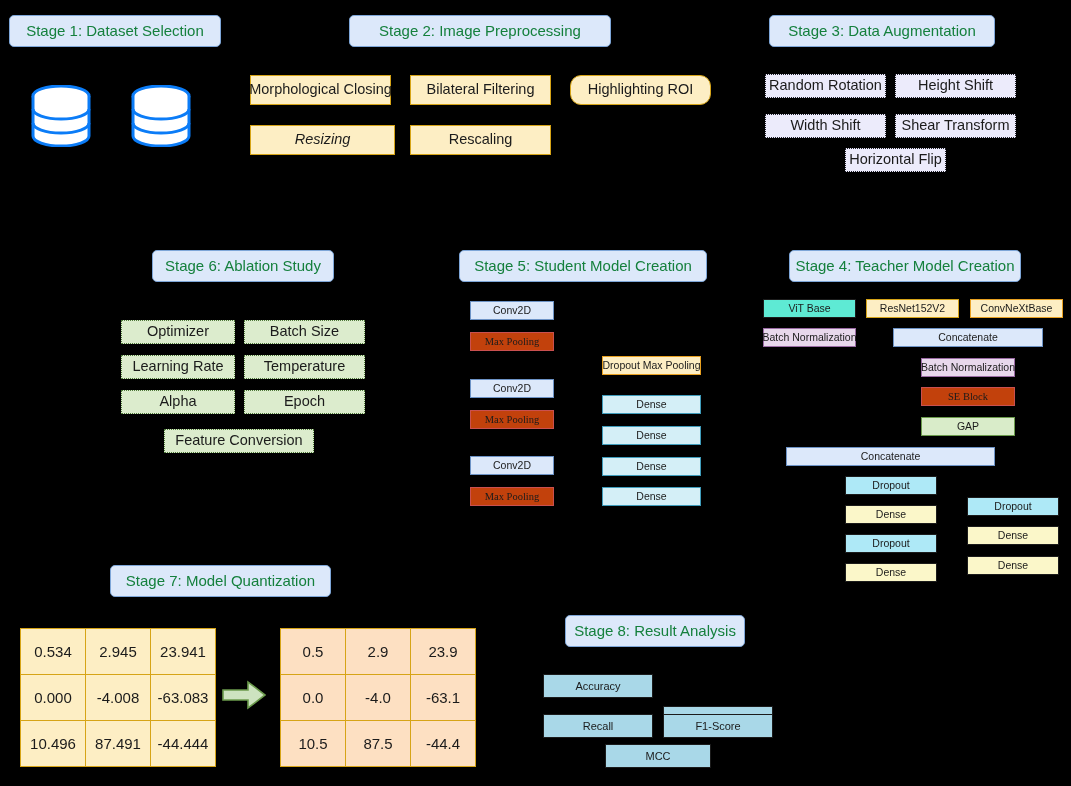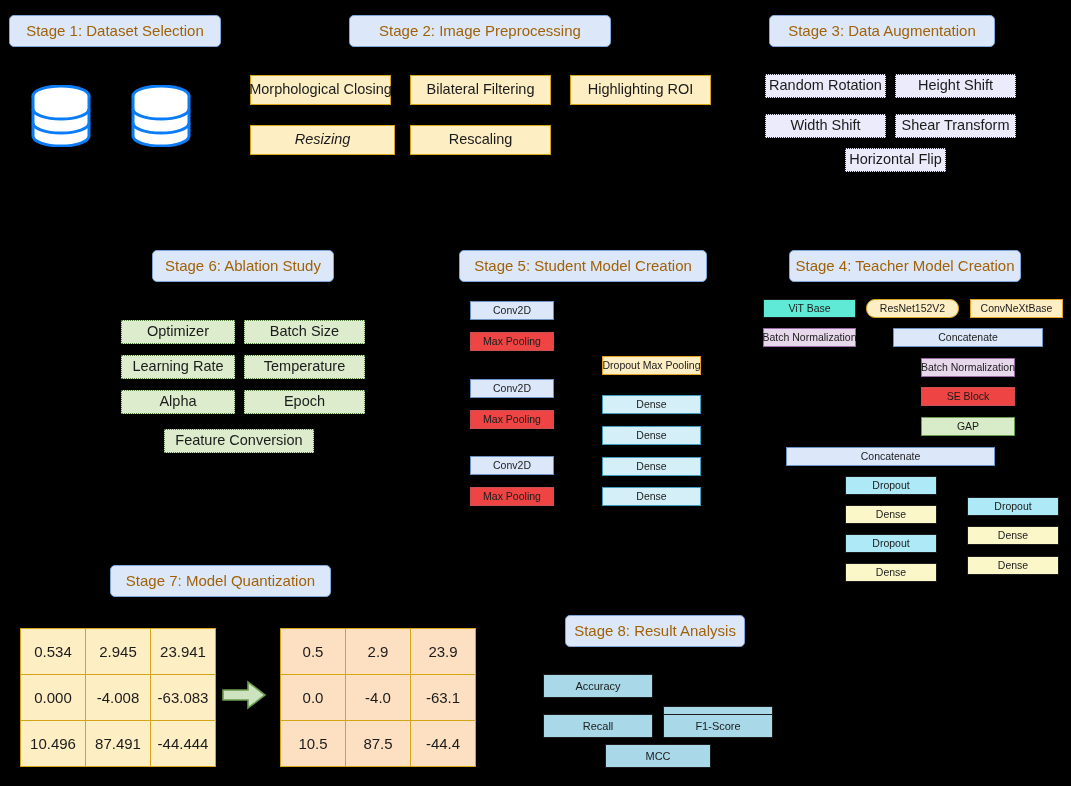--- a/index.html
+++ b/index.html
@@ -27,21 +27,21 @@
     justify-content: center;
     text-align: center;
     line-height: 1.1;
     white-space: nowrap;
   }
   
   .stage-title {
     background: #dce8fa;
     border: 1px solid #7ea6d8;
     border-radius: 5px;
-    color: #a16207;
+    color: #15803d;
     font-size: 15px;
     height: 32px;
     padding: 0 12px;
   }
   
   .cream {
     background: #fdeec4;
     border: 1px solid #d6a417;
     font-size: 14.5px;
     height: 30px;
@@ -61,21 +61,21 @@
     height: 24px;
   }
   
   .layer {
     font-size: 10.5px;
     height: 19px;
     border-width: 1px;
     border-style: solid;
   }
   .l-blue    { background: #dce8fa; border-color: #6d93c6; }
-  .l-pink    { background: #ef4444; border-color: #c95050; }
+  .l-pink    { background: #c2410c; border-color: #c95050; font-family: Liberation Serif, serif; }
   .l-cream   { background: #fdeec4; border-color: #d6a417; }
   .l-cyan    { background: #d4eff7; border-color: #3f9cbb; }
   .l-cyan2   { background: #aee9f7; border-color: #1b1b1b; }
   .l-skyblue { background: #5eead4; border-color: #1b1b1b; }
   .l-purple  { background: #e8d8ec; border-color: #9a6ba4; }
   .l-orange  { background: #fdeec4; border-color: #e8a020; }
   .l-lgreen  { background: #d9ecc9; border-color: #6b9b4c; }
   .l-yellow  { background: #fbf7c9; border-color: #1b1b1b; }
   .l-concat  { background: #dce8fa; border-color: #6d93c6; }
 
@@ -124,21 +124,21 @@
     <ellipse cx="32" cy="11" rx="28" ry="10" fill="#ffffff" stroke="#0b7cf7" stroke-width="3"></ellipse>
     <path d="M4 11 V51 A28 10 0 0 0 60 51 V11" fill="#ffffff" stroke="#0b7cf7" stroke-width="3"></path>
     <path d="M4 24 A28 10 0 0 0 60 24" fill="none" stroke="#0b7cf7" stroke-width="3"></path>
     <path d="M4 38 A28 10 0 0 0 60 38" fill="none" stroke="#0b7cf7" stroke-width="3"></path>
   </svg>
 
   <div class="node stage-title" style="left:349px; top:15px; width:262px;">Stage 2: Image Preprocessing</div>
 
   <div class="node cream" style="left:250px; top:75px;  width:141px;">Morphological Closing</div>
   <div class="node cream" style="left:410px; top:75px;  width:141px;">Bilateral Filtering</div>
-  <div class="node cream" style="left:570px; top:75px;  width:141px;">Highlighting ROI</div>
+  <div class="node cream" style="left:570px; top:75px;  width:141px;border-radius:11px;">Highlighting ROI</div>
   <div class="node cream" style="left:250px; top:125px; width:145px;font-style:italic;">Resizing</div>
   <div class="node cream" style="left:410px; top:125px; width:141px;">Rescaling</div>
 
   <div class="node stage-title" style="left:769px; top:15px; width:226px;">Stage 3: Data Augmentation</div>
 
   <div class="node lav" style="left:765px; top:74px;  width:121px;">Random Rotation</div>
   <div class="node lav" style="left:895px; top:74px;  width:121px;">Height Shift</div>
   <div class="node lav" style="left:765px; top:114px; width:121px;">Width Shift</div>
   <div class="node lav" style="left:895px; top:114px; width:121px;">Shear Transform</div>
   <div class="node lav" style="left:845px; top:148px; width:101px;">Horizontal Flip</div>
@@ -164,21 +164,21 @@
 
   <div class="node layer l-orange" style="left:602px; top:356px; width:99px;">Dropout Max Pooling</div>
   <div class="node layer l-cyan" style="left:602px; top:395px; width:99px;">Dense</div>
   <div class="node layer l-cyan" style="left:602px; top:426px; width:99px;">Dense</div>
   <div class="node layer l-cyan" style="left:602px; top:457px; width:99px;">Dense</div>
   <div class="node layer l-cyan" style="left:602px; top:487px; width:99px;">Dense</div>
 
   <div class="node stage-title" style="left:789px; top:250px; width:232px;">Stage 4: Teacher Model Creation</div>
 
   <div class="node layer l-skyblue" style="left:763px; top:299px; width:93px;">ViT Base</div>
-  <div class="node layer l-cream" style="left:866px; top:299px; width:93px;border-radius:9px;">ResNet152V2</div>
+  <div class="node layer l-cream" style="left:866px; top:299px; width:93px;">ResNet152V2</div>
   <div class="node layer l-orange" style="left:970px; top:299px; width:93px;">ConvNeXtBase</div>
 
   <div class="node layer l-purple" style="left:763px; top:328px; width:93px;">Batch Normalization</div>
 
   <div class="node layer l-concat" style="left:893px; top:328px; width:150px;">Concatenate</div>
   <div class="node layer l-purple" style="left:921px; top:358px; width:94px;">Batch Normalization</div>
   <div class="node layer l-pink" style="left:921px; top:387px; width:94px;">SE Block</div>
   <div class="node layer l-lgreen" style="left:921px; top:417px; width:94px;">GAP</div>
 
   <div class="node layer l-concat" style="left:786px; top:447px; width:209px;">Concatenate</div>

